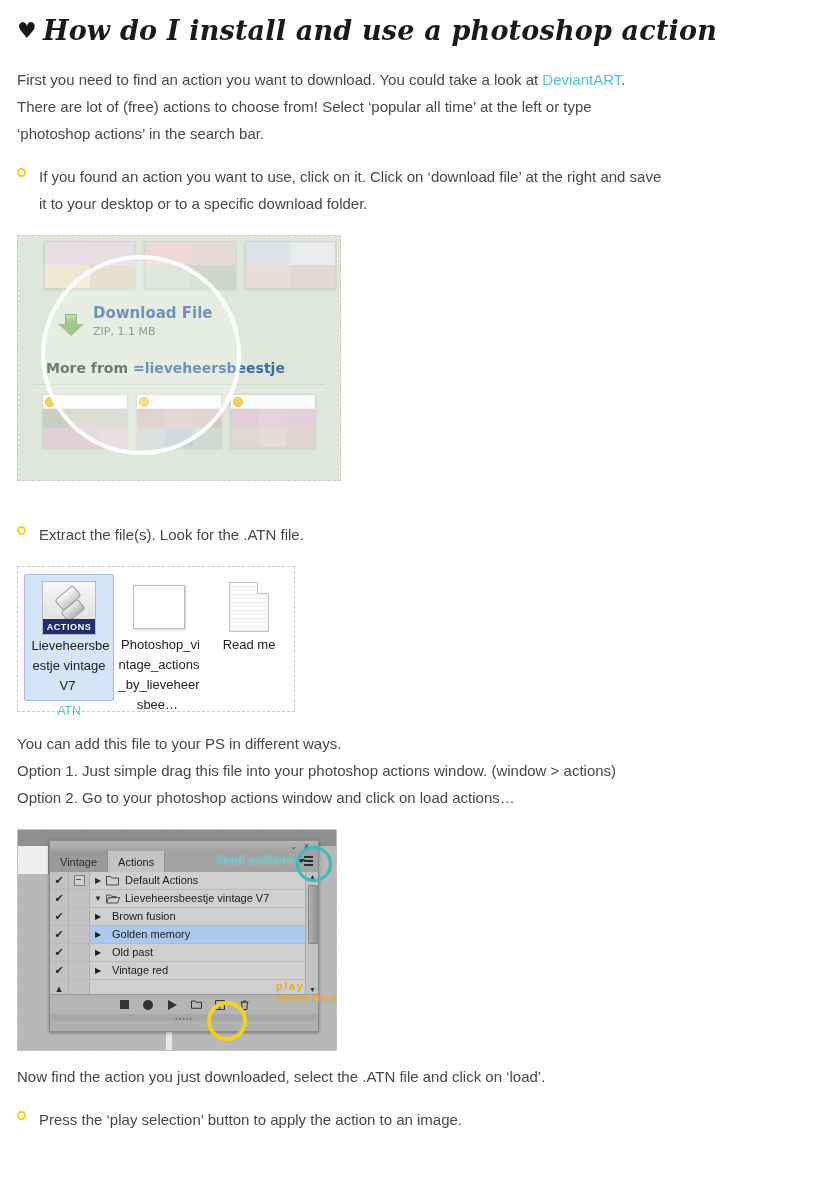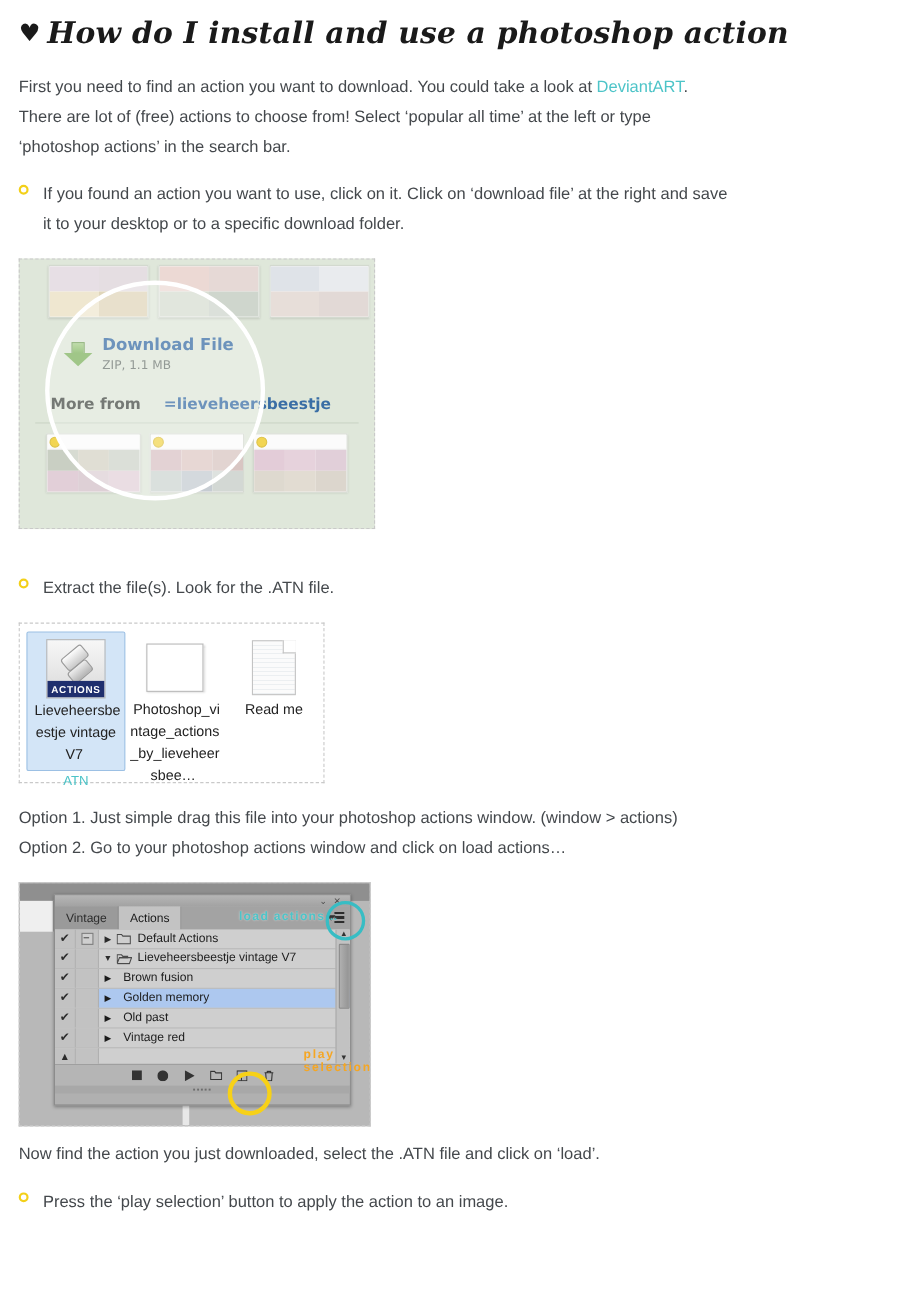--- a/index.html
+++ b/index.html
@@ -88,21 +88,21 @@
     box-shadow: 0 1px 2px rgba(0,0,0,.12);
   }
   .da-card .sw { width: 50%; height: 50%; }
   .da-label {
     text-align: center;
     color: #3a6ea5;
     font-weight: bold;
     font-size: 12px;
     margin-top: 22px;
   }
-  .da-dl { display: flex; align-items: center; margin: 16px 0 0 40px; }
+  .da-dl { display: flex; align-items: flex-end; margin: 16px 0 0 40px; }
   .da-arrow { width: 26px; height: 26px; position: relative; flex: none; margin-right: 9px;}
   .da-arrow .stem {
     position: absolute; left: 7px; top: 2px; width: 12px; height: 11px;
     background: linear-gradient(#a9d18c,#7fb35f);
     border: 1px solid #6d9c50;
     box-sizing: border-box;
   }
   .da-arrow .head {
     position: absolute; left: 0; top: 12px;
     border-left: 13px solid transparent;
@@ -116,21 +116,21 @@
   .da-dl-text .t2 {
     color: #6d7670; font-size: 11px; margin-top: 3px;
     font-family: "DejaVu Sans", sans-serif;
   }
   .da-more {
     margin: 22px 0 0 28px;
     font-size: 14px; font-weight: bold;
     font-family: "DejaVu Sans", sans-serif;
     color: #454b45;
   }
-  .da-more .usr { color: #3a6ea5; margin-left: 16px; }
+  .da-more .usr { color: #3a6ea5; }
   .da-rule { height:1px; background:#cbd4c6; margin:8px 14px 0 14px; }
   .da-botrow { display: flex; gap: 8px; padding: 9px 0 0 24px; }
   .da-thumb {
     width: 84px; height: 52px; background: #fff;
     border: 1px solid #d2d8ce; overflow: hidden;
     box-shadow: 0 1px 2px rgba(0,0,0,.1);
     position: relative;
   }
   .da-thumb .bar {
     height: 13px; background: #fbfbfb;
@@ -437,20 +437,21 @@
               <span class="fold"></span>
             </span>
         </span>
         <span class="fe-name">Read me</span>
       </span>
     </div>
   </div>
 
   <div class="spacer-18"></div>
 
+  <p class="body">You can add this file to your PS in different ways.</p>
   <p class="body">Option 1. Just simple drag this file into your photoshop actions window. (window &gt; actions)</p>
   <p class="body">Option 2. Go to your photoshop actions window and click on load actions…</p>
 
   <div class="fig-ps">
     <div class="ps-topband"></div>
     <div class="ps-leftdoc"></div>
     <div class="ps-botbar"></div>
 
     <div class="ps-panel">
       <div class="ps-grip">

